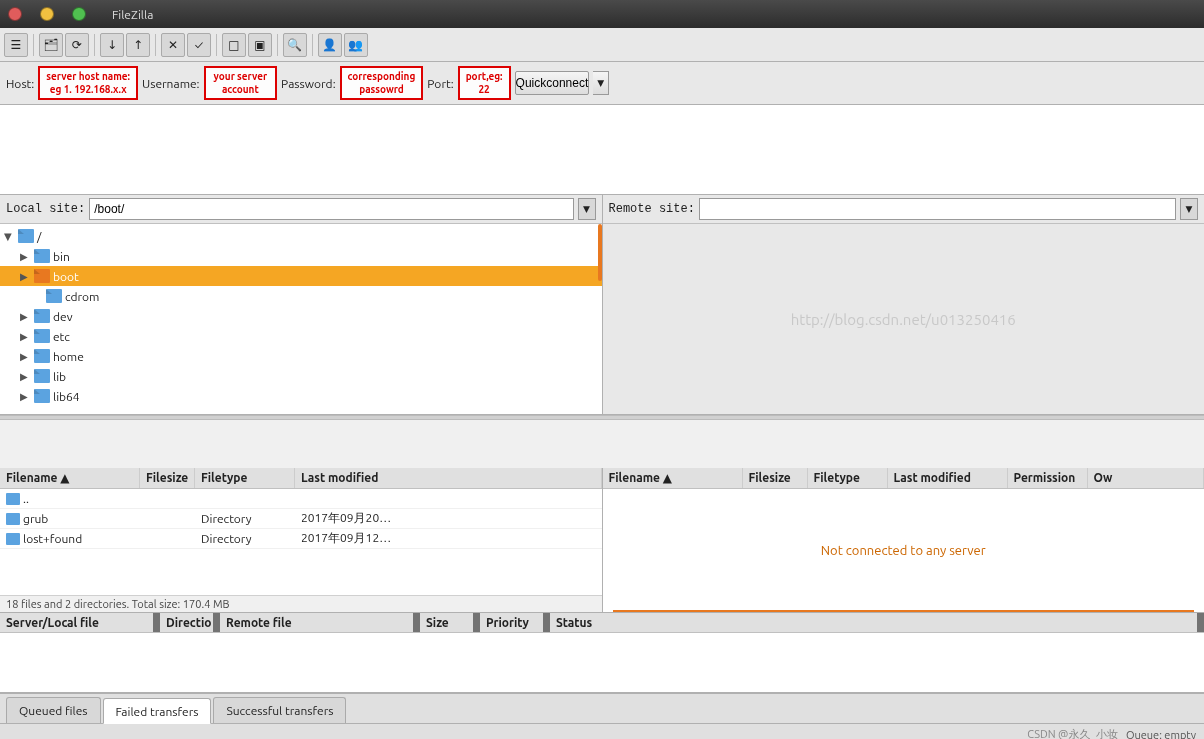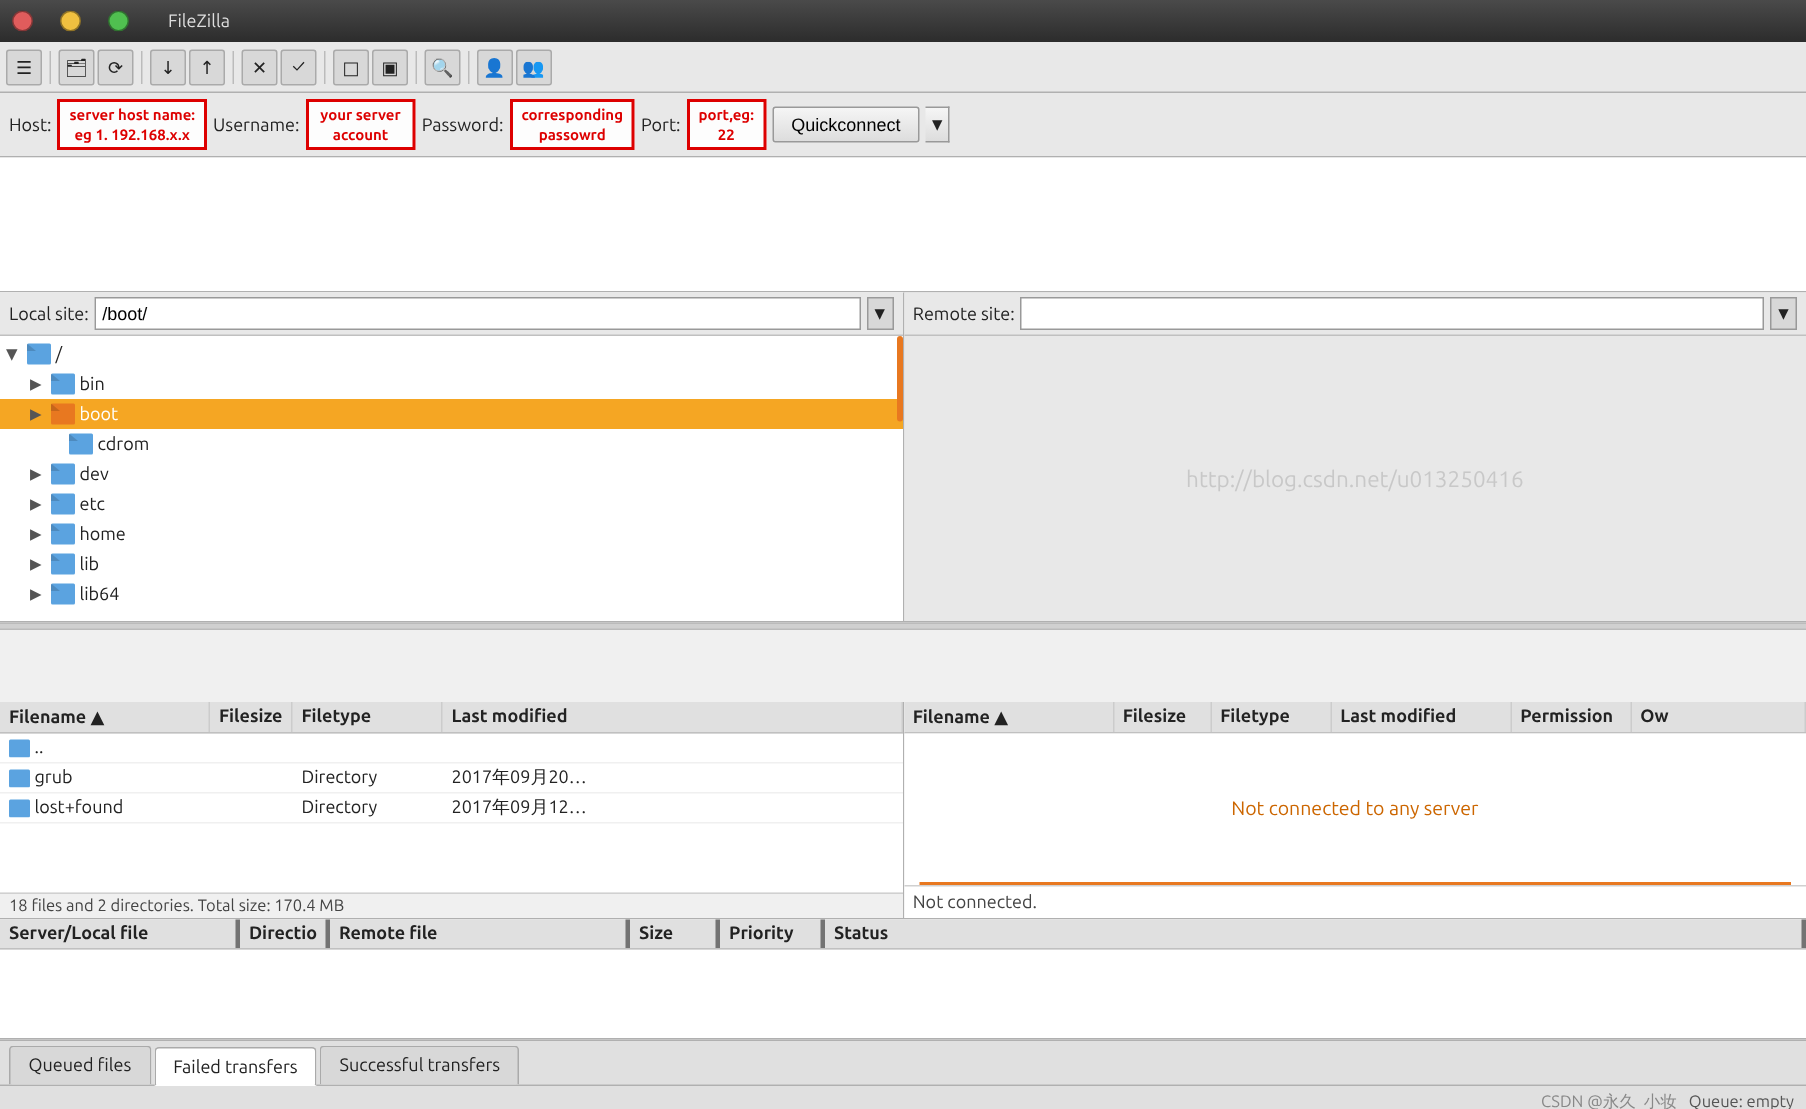--- a/index.html
+++ b/index.html
@@ -73,21 +73,21 @@
       font-weight: bold;
       padding: 1px 4px;
       text-align: center;
       line-height: 1.3;
     }
 
     .quickconnect-btn {
       height: 24px;
       background: linear-gradient(to bottom, #f5f5f5, #ddd);
       border: 1px solid #999;
-      padding: 0 12px;
+      padding: 0 0;
       font-size: 12px;
       cursor: pointer;
       border-radius: 2px;
     }
     .quickconnect-dropdown {
       width: 16px; height: 24px;
       background: linear-gradient(to bottom, #f5f5f5, #ddd);
       border: 1px solid #999;
       border-left: none;
       display: flex; align-items: center; justify-content: center;
@@ -121,21 +121,21 @@
     }
     .panel:last-child { border-right: none; }
     .panel-header {
       display: flex;
       align-items: center;
       padding: 3px 6px;
       background: #e8e8e8;
       border-bottom: 1px solid #c0c0c0;
       gap: 4px;
     }
-    .panel-path-label { font-size: 12px; color: #222; white-space: nowrap; }
+    .panel-path-label { font-size: 12px; color: #222; white-space: nowrap; font-family: Liberation Mono, monospace; }
     .panel-path-input {
       flex: 1;
       height: 22px;
       border: 1px solid #999;
       padding: 0 4px;
       font-size: 12px;
       background: white;
     }
     .panel-path-dropdown {
       width: 18px; height: 22px;
@@ -329,21 +329,21 @@
     }
     .queue-header {
       display: flex;
       background: #e0e0e0;
       border-bottom: 1px solid #c0c0c0;
       font-size: 12px;
       font-weight: bold;
     }
     .queue-col {
       padding: 3px 6px;
-      border-right: 3px solid #737373;
+      border-right: 7px solid #737373;
       white-space: nowrap;
     }
     .queue-body { flex: 1; }
 
     
     .bottom-tabs {
       height: 30px;
       background: #e0e0e0;
       border-top: 1px solid #b0b0b0;
       display: flex;
@@ -583,21 +583,20 @@
       <div class="col-header" style="width:140px;">Filename ▲</div>
       <div class="col-header" style="width:65px;">Filesize</div>
       <div class="col-header" style="width:80px;">Filetype</div>
       <div class="col-header" style="width:120px;">Last modified</div>
       <div class="col-header" style="width:80px;">Permission</div>
       <div class="col-header" style="flex:1;">Ow</div>
     </div>
     <div class="remote-file-list">
       <div class="not-connected-msg">Not connected to any server</div>
       <div class="orange-divider"></div>
-      <div class="not-connected-status">Not connected.</div>
     </div>
   </div>
 </div>
 
 <div class="transfer-queue">
   <div class="queue-header">
     <div class="queue-col" style="width:160px;">Server/Local file</div>
     <div class="queue-col" style="width:60px;">Directio</div>
     <div class="queue-col" style="width:200px;">Remote file</div>
     <div class="queue-col" style="width:60px;">Size</div>

